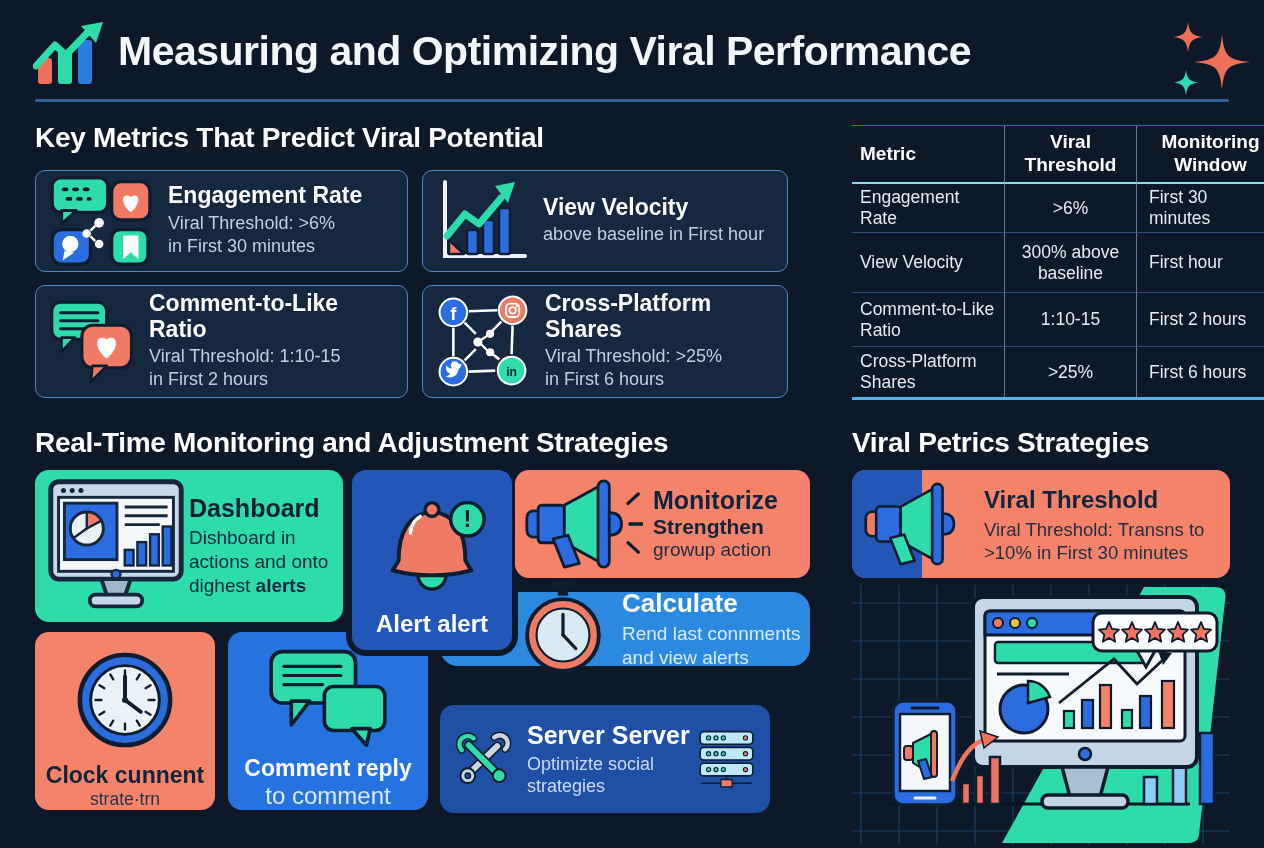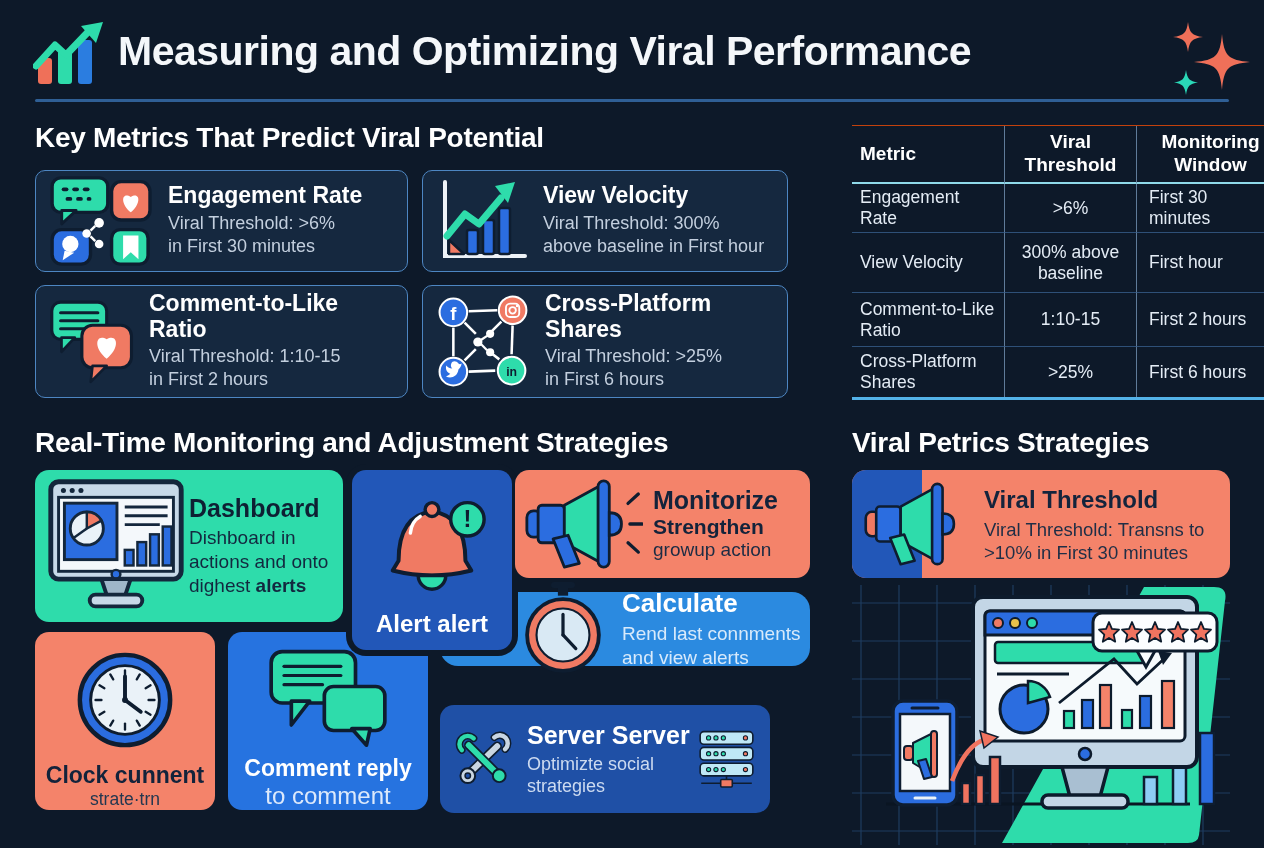--- a/index.html
+++ b/index.html
@@ -94,21 +94,20 @@
       <polygon points="12,62 27,76 12,76" fill="#f07a63" stroke="#0e1d30" stroke-width="2.5" stroke-linejoin="round"></polygon>
       <rect x="30" y="52" width="11" height="24" rx="2" fill="#2b6de0" stroke="#0e1d30" stroke-width="2.5"></rect>
       <rect x="46" y="42" width="11" height="34" rx="2" fill="#2b6de0" stroke="#0e1d30" stroke-width="2.5"></rect>
       <rect x="62" y="30" width="11" height="46" rx="2" fill="#2b6de0" stroke="#0e1d30" stroke-width="2.5"></rect>
       <polyline points="10,58 28,36 42,46 64,20" fill="none" stroke="#2edcab" stroke-width="7" stroke-linecap="round" stroke-linejoin="round"></polyline>
       <polygon points="58,8 78,4 71,25" fill="#2edcab"></polygon>
     </svg>
     <div>
       <div class="mc-title">View Velocity</div>
       <div class="mc-sub">
-        <span>Viral Threshold: 300%</span>
         <span>above baseline in First hour</span>
       </div>
     </div>
   </div>
 
   <div class="mcard" style="left:35px;top:285px;width:373px;height:113px">
     <svg width="100" height="96" viewBox="0 0 96 94">
       <rect x="2" y="2" width="62" height="42" rx="10" fill="#2edcab" stroke="#0e1d30" stroke-width="3.5"></rect>
       <polygon points="13,42 28,42 13,58" fill="#2edcab" stroke="#0e1d30" stroke-width="3" stroke-linejoin="round"></polygon>
       <line x1="12" y1="14" x2="54" y2="14" stroke="#0e1d30" stroke-width="3.5" stroke-linecap="round"></line>

